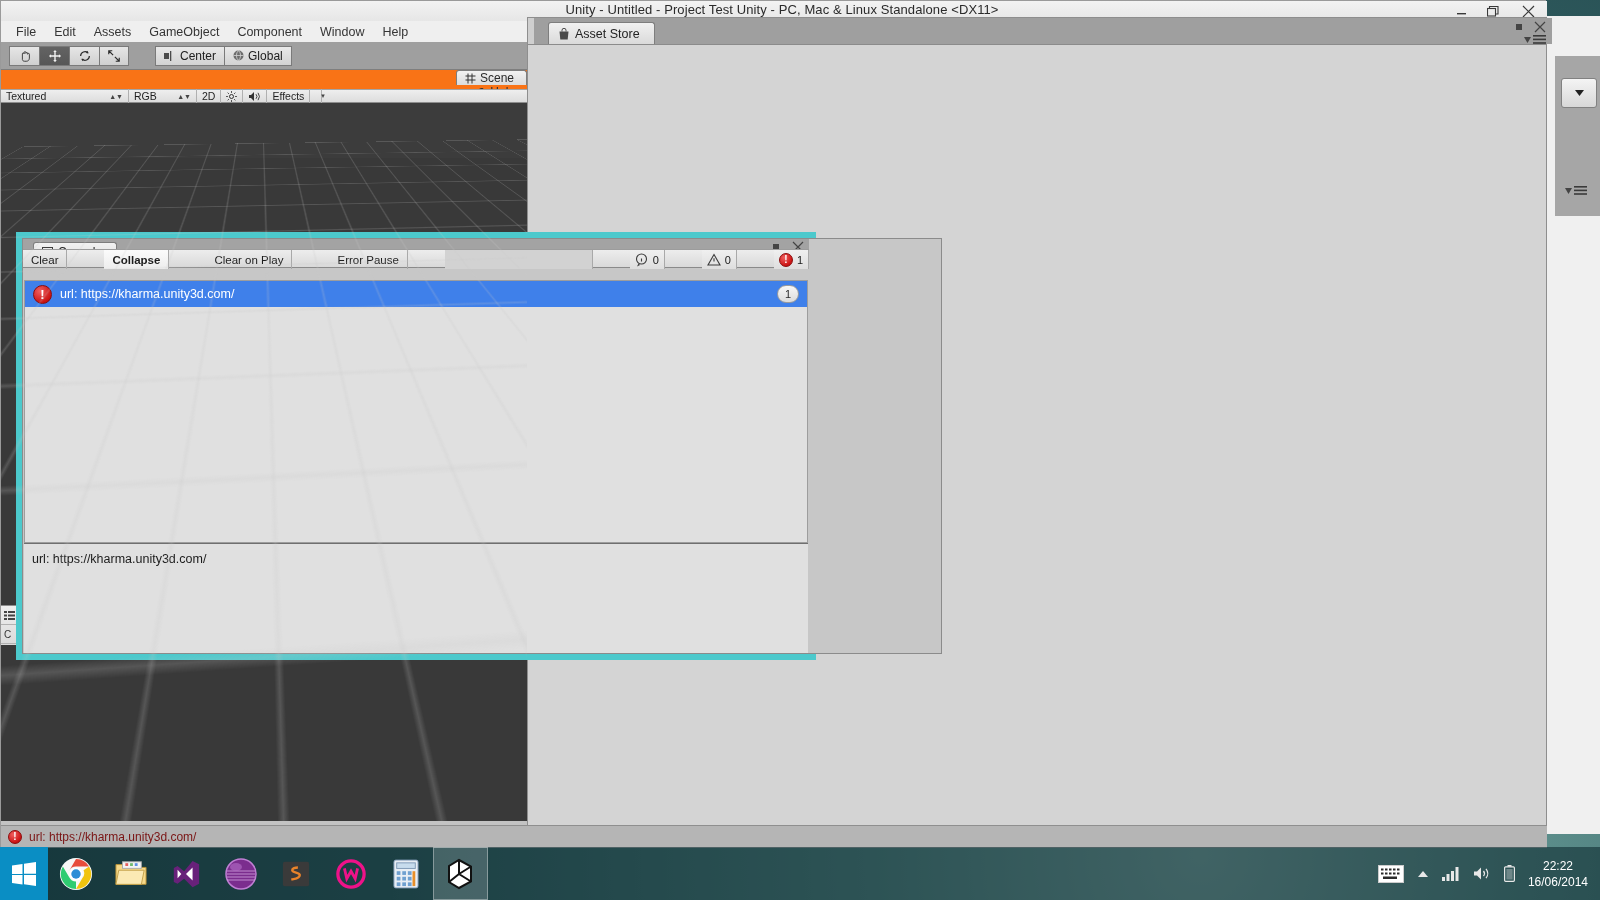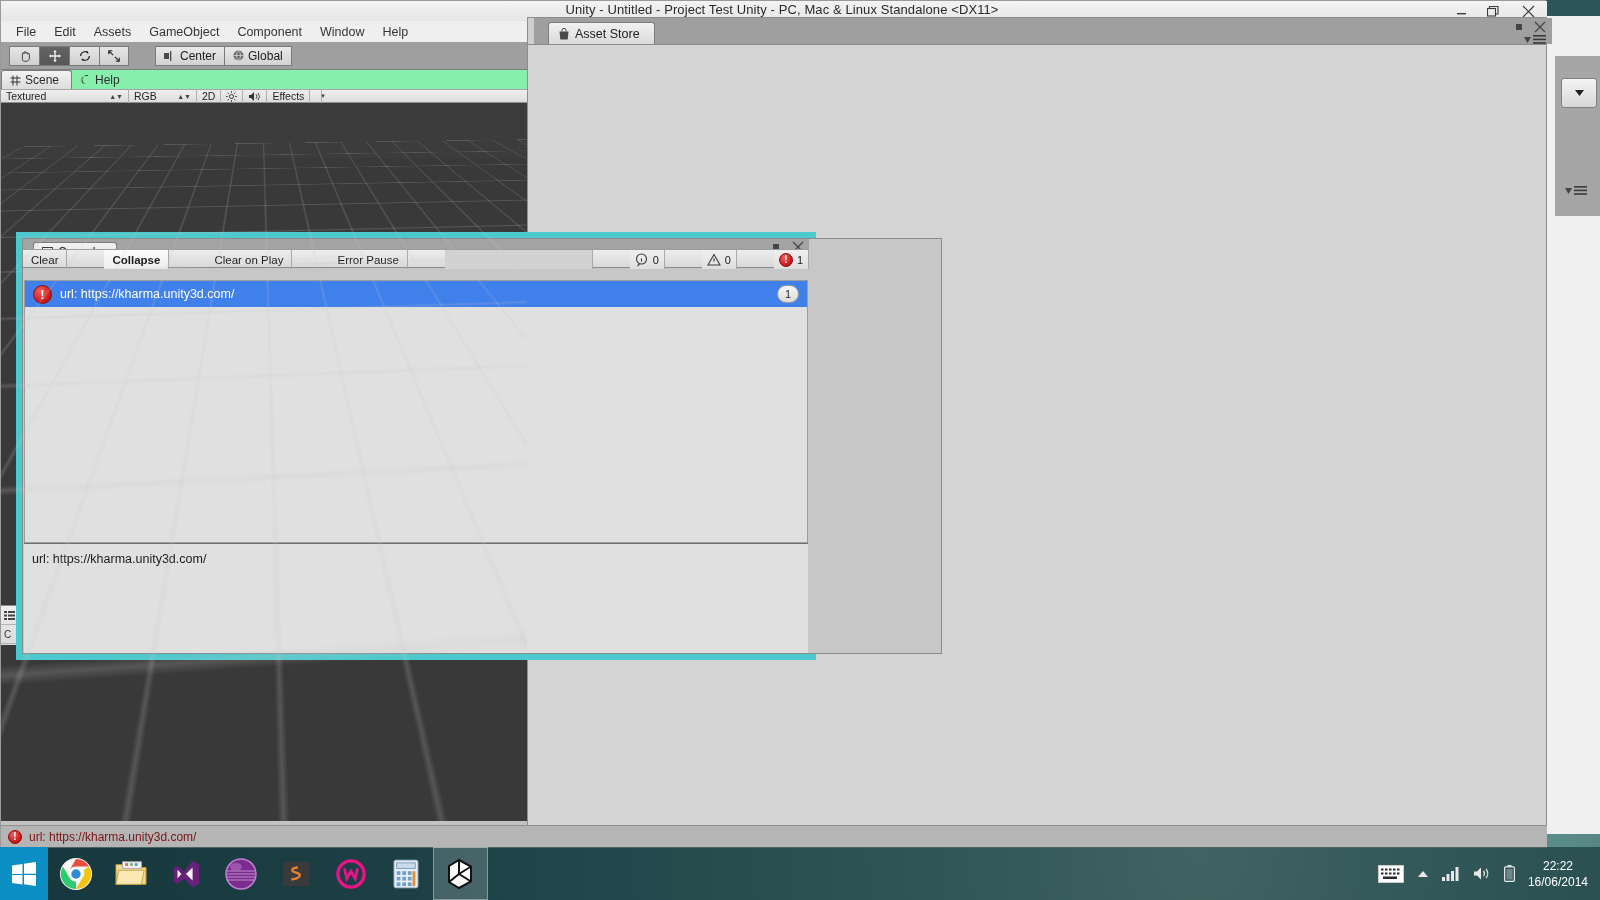--- a/index.html
+++ b/index.html
@@ -70,21 +70,21 @@
     height: 20px; background: linear-gradient(#e9e9e9, #d2d2d2);
     border: 1px solid #7a7a7a; border-right: none;
     display: flex; align-items: center; gap: 4px; padding: 0 8px;
     font-size: 12px; color: #212121;
   }
   .pivot-btn:last-child { border-right: 1px solid #7a7a7a; text-align: right; }
 
   
   .view-tabs {
     position: absolute; left: 0; top: 69px; width: 526px; height: 19px;
-    background: #86efac; display: flex; align-items: flex-end;
+    background: #f97316; display: flex; align-items: flex-end; flex-direction: column;
   }
   .view-tab {
     height: 19px; display: flex; align-items: center; gap: 4px;
     padding: 0 12px 0 8px; font-size: 12px; color: #2b2b2b;
   }
   .view-tab.active {
     background: linear-gradient(#f2f2f2, #dcdcdc);
     border-radius: 3px 3px 0 0; border: 1px solid #7e7e7e; border-bottom: none;
   }
   .view-tab.inactive { color: #2d2d2d; }

